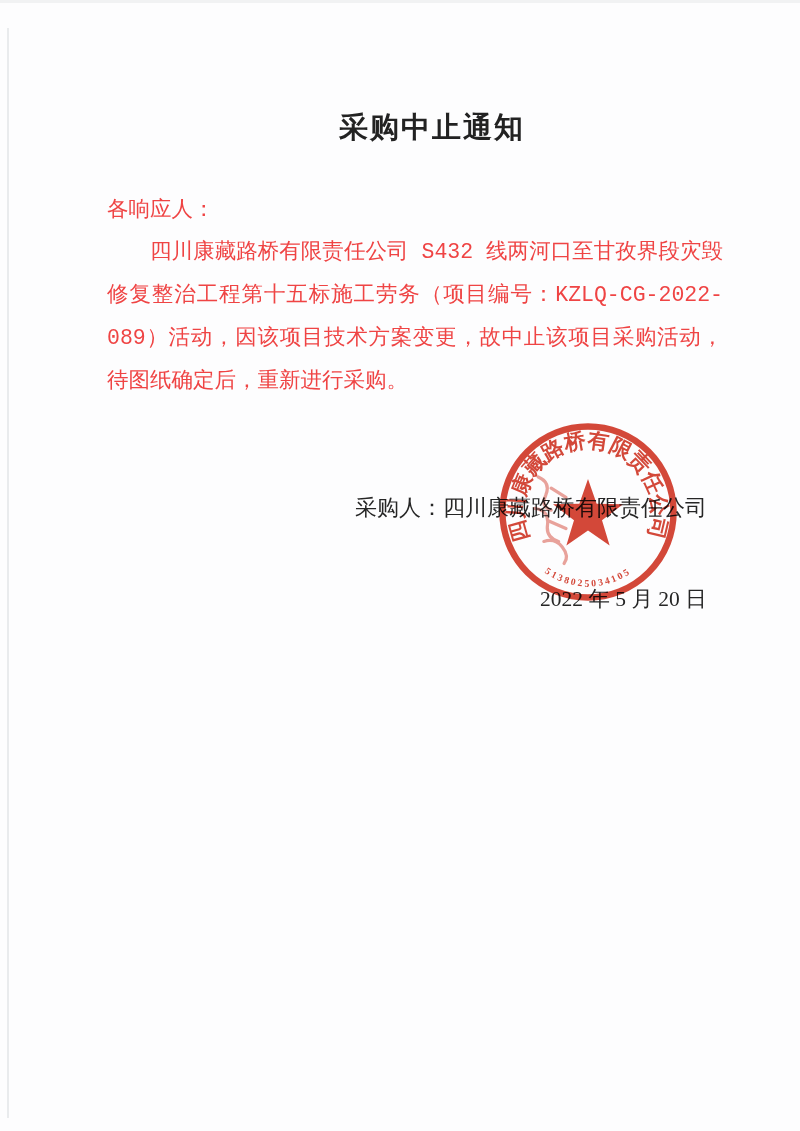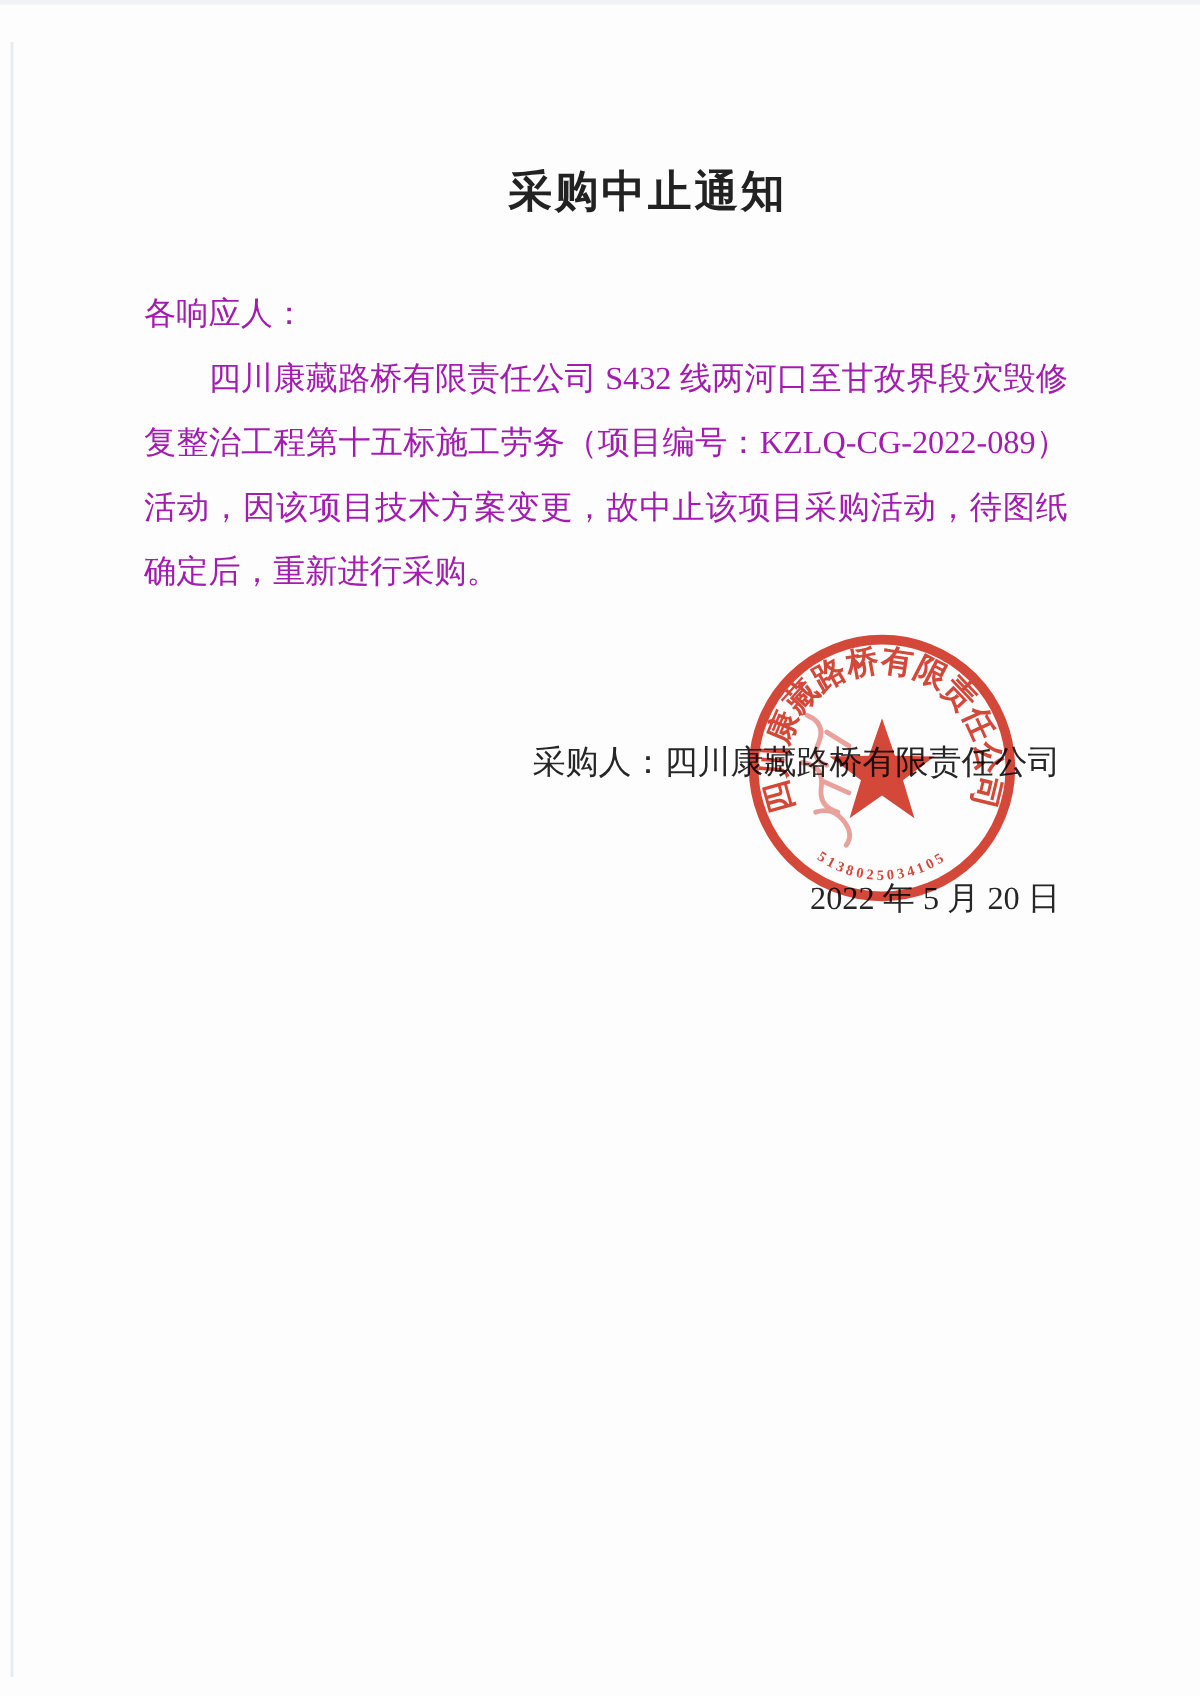--- a/index.html
+++ b/index.html
@@ -37,32 +37,33 @@
     text-align: center;
     font-size: 29px;
     font-weight: bold;
     letter-spacing: 2px;
     color: #222;
     margin-left: 32px;
   }
   .body-block {
     position: absolute;
     top: 188px;
-    left: 96px;
+    left: 107px;
     width: 616px;
     font-size: 21.5px;
     line-height: 43px;
-    color: #a21caf;
+    color: #ef4444;
   }
   .salutation {
     text-align: left;
   }
   .paragraph {
     text-align: justify;
     text-indent: 2em;
+    font-family: Liberation Mono, monospace;
   }
   .sign-line {
     position: absolute;
     top: 492px;
     left: 355px;
     font-size: 22px;
     line-height: 32px;
     color: #262626;
     white-space: nowrap;
   }

